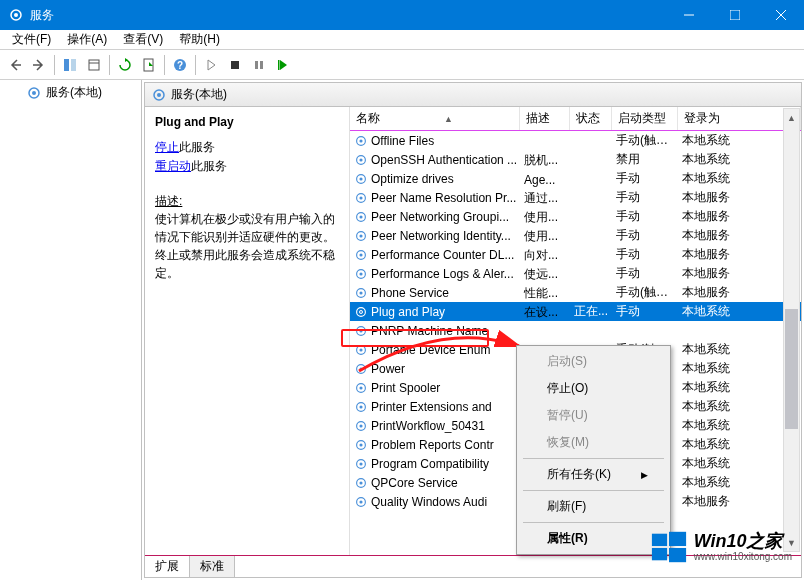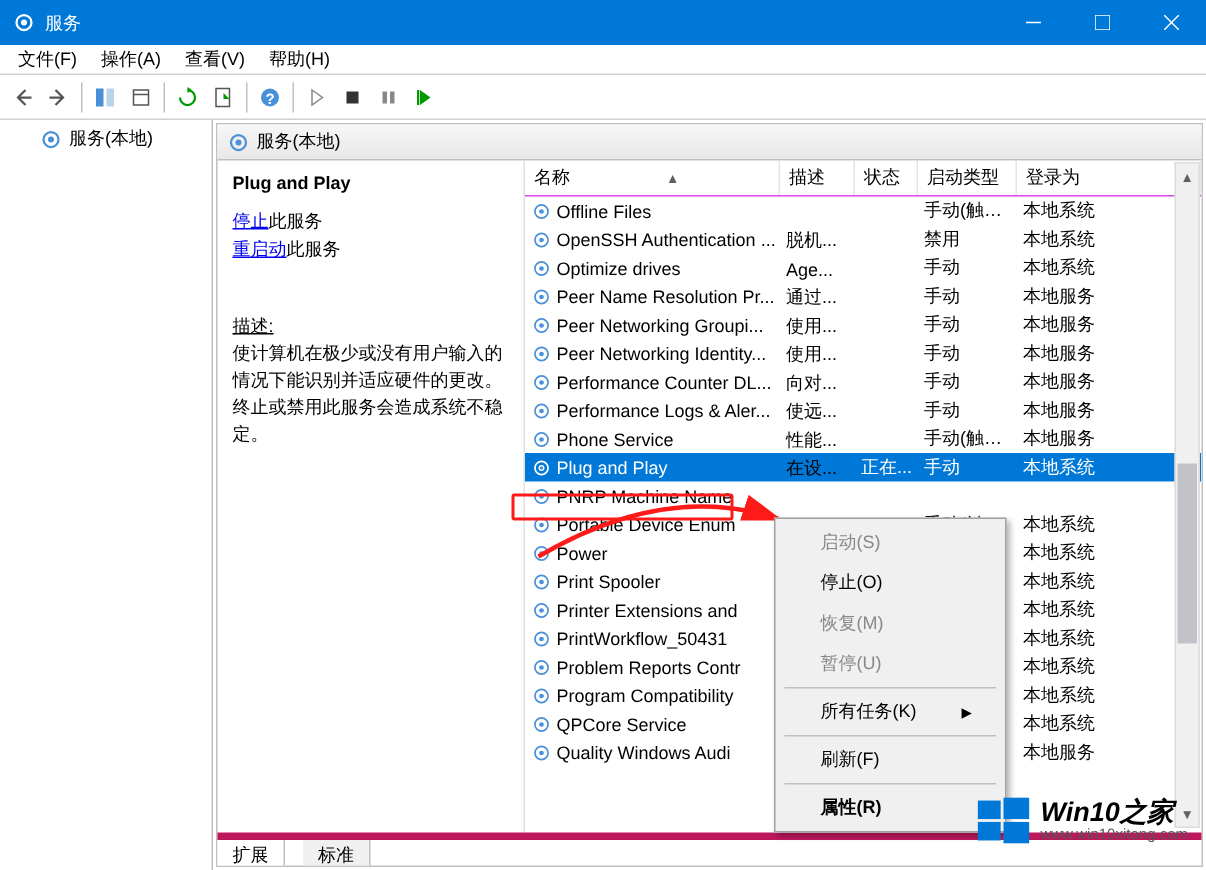--- a/index.html
+++ b/index.html
@@ -30,21 +30,21 @@
 
 .right-pane { flex: 1; display: flex; flex-direction: column; border: 1px solid #c0c0c0; margin: 2px; }
 .right-header { height: 24px; background: linear-gradient(#f7f7f7,#e8e8e8); border-bottom: 1px solid #c0c0c0; display: flex; align-items: center; padding: 0 6px; font-size: 12px; }
 .right-header .gear { width: 16px; height: 16px; margin-right: 4px; }
 
 .right-body { flex: 1; display: flex; overflow: hidden; }
 .detail-pane { width: 205px; padding: 8px 10px; font-size: 12px; border-right: 1px solid #e0e0e0; }
 .detail-pane h3 { font-size: 12px; margin-bottom: 10px; }
 .detail-pane .lnk { color: #0000ee; text-decoration: underline; cursor: pointer; }
 .detail-pane .line { margin-bottom: 2px; }
-.detail-pane .desc-label { margin-top: 34px; text-decoration: underline; }
+.detail-pane .desc-label { margin-top: 18px; text-decoration: underline; }
 .detail-pane .desc-text { line-height: 1.5; }
 
 .list-pane { flex: 1; display: flex; flex-direction: column; overflow: hidden; }
 .list-header { display: flex; height: 24px; background: #fff; border-bottom: 1px solid #d946ef; font-size: 12px; }
 .list-header .col { border-right: 1px solid #e5e5e5; padding: 4px 6px; display: flex; align-items: center; gap: 4px; }
 .list-header .arrow { font-size: 9px; color: #606060; }
 .col-name { width: 170px; }
 .col-desc { width: 50px; }
 .col-state { width: 42px; }
 .col-start { width: 66px; }
@@ -57,21 +57,21 @@
 .row .c-desc { width: 50px; margin-top: 40px; }
 .row .c-state { width: 42px; }
 .row .c-start { width: 66px; }
 .row .c-logon { flex: 1; }
 .row.selected { background: #0078d7; color: #fff; }
 .row .gear-sm { width: 14px; height: 14px; flex-shrink: 0; }
 .row.selected .gear-sm path, .row.selected .gear-sm circle { stroke: #fff; }
 
 .highlight-box { position: absolute; border: 2px solid #ff1a1a; pointer-events: none; z-index: 5; border-radius: 2px; }
 
-.tabs { height: 22px; border-top: 5px solid #be185d; display: flex; font-size: 12px; gap: 12px; }
+.tabs { height: 22px; border-top: 1px solid #be185d; display: flex; font-size: 12px; }
 .tabs .tab { padding: 2px 10px; border-right: 1px solid #c0c0c0; background: #f0f0f0; }
 .tabs .tab.active { background: #fff; }
 
 
 .ctx-menu { position: absolute; background: #f0f0f0; border: 1px solid #a0a0a0; box-shadow: 2px 2px 4px rgba(0,0,0,0.3); font-size: 12px; min-width: 155px; z-index: 10; padding: 2px; }
 .ctx-menu .ctx-item { padding: 5px 20px 5px 28px; display: flex; justify-content: space-between; align-items: center; }
 .ctx-menu .ctx-item.disabled { color: #888; }
 .ctx-menu .ctx-sep { height: 1px; background: #c0c0c0; margin: 2px 4px; }
 .ctx-menu .ctx-arrow { font-size: 9px; }
 
@@ -518,22 +518,22 @@
       <marker id="ah" markerWidth="10" markerHeight="10" refX="8" refY="3" orient="auto">
         <path d="M0,0 L9,3 L0,6 Z" fill="#ff1a1a"></path>
       </marker>
     </defs>
   <path d="M5 55 Q 90 5 165 30" fill="none" stroke="#ff1a1a" stroke-width="3" marker-end="url(#ah)"></path>
 </svg>
 
 <div class="ctx-menu" style="left:516px; top:345px;">
   <div class="ctx-item disabled">启动(S)</div>
   <div class="ctx-item">停止(O)</div>
+  <div class="ctx-item disabled">暂停(U)</div>
   <div class="ctx-item disabled">恢复(M)</div>
-  <div class="ctx-item disabled">暂停(U)</div>
   <div class="ctx-sep"></div>
   <div class="ctx-item">
       <span>所有任务(K)</span>
       <span class="ctx-arrow">▶</span>
     </div>
   <div class="ctx-sep"></div>
   <div class="ctx-item">刷新(F)</div>
   <div class="ctx-sep"></div>
   <div class="ctx-item">
       <b>属性(R)</b>

